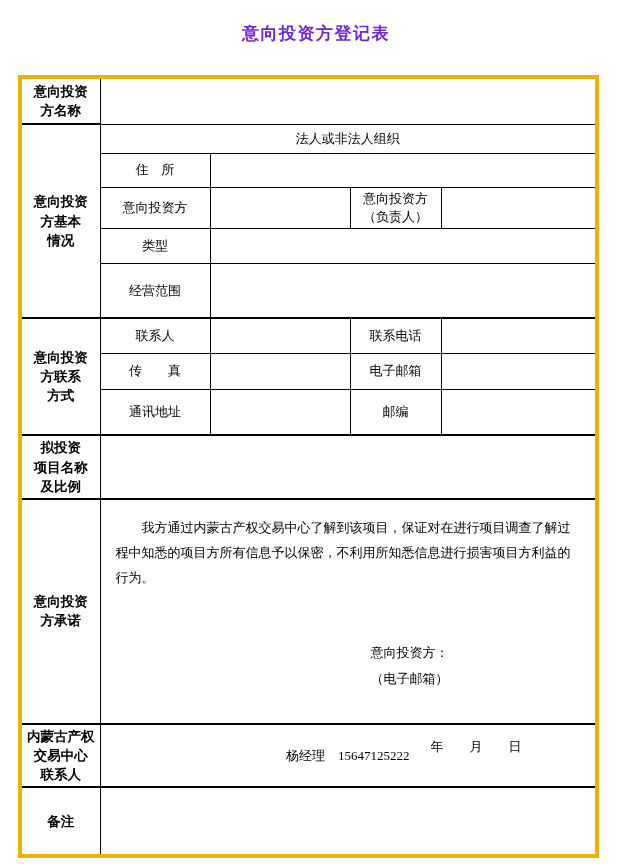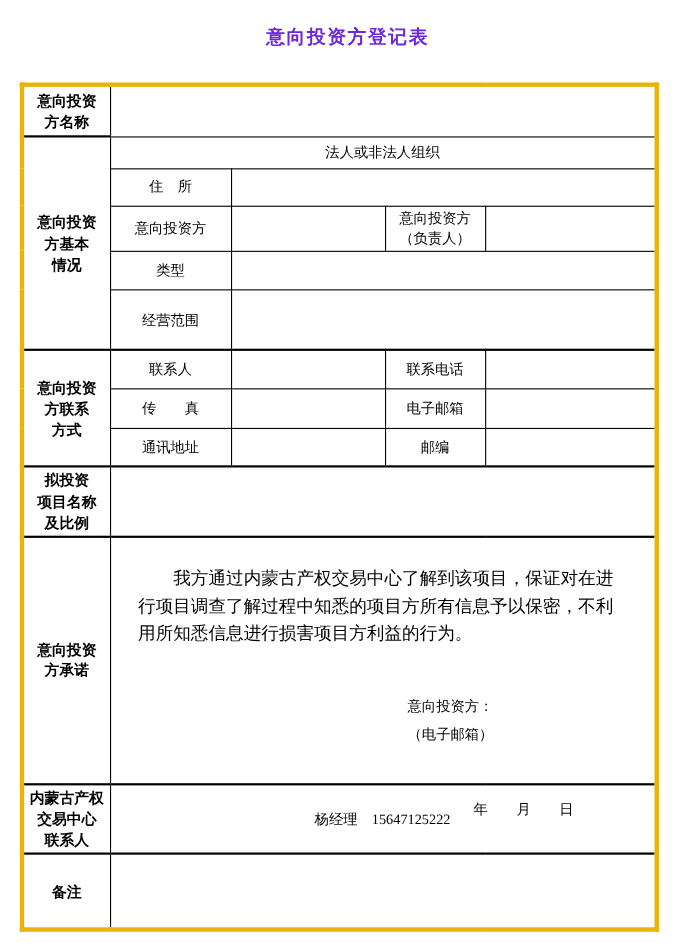--- a/index.html
+++ b/index.html
@@ -43,28 +43,28 @@
   .center { text-align: center; }
   
   tr.r-name    { height: 47px; }
   tr.r-org     { height: 29px; }
   tr.r-addr    { height: 34px; }
   tr.r-cap     { height: 38px; }
   tr.r-type    { height: 35px; }
   tr.r-scope   { height: 55px; }
   tr.r-contact { height: 35px; }
   tr.r-fax     { height: 36px; }
-  tr.r-mail    { height: 35px; }
+  tr.r-mail    { height: 46px; }
   tr.r-proj    { height: 60px; }
   tr.r-commit  { height: 225px; }
   tr.r-center  { height: 58px; }
   tr.r-remarks { height: 69px; }
   
   td.commit-cell { position: relative; vertical-align: top; padding: 14px 14px 0 14px; }
-  .commit-par { margin: 11px; text-indent: 2em; line-height: 25px; font-size: 16px; }
+  .commit-par { margin: 1px; text-indent: 2em; line-height: 25px; font-size: 13px; }
   .sig-block { position: absolute; left: 270px; top: 140px; text-align: center; line-height: 26px; font-size: 13px; }
   .date-line { position: absolute; left: 330px; top: 202px; font-size: 13px; margin-top: 36px; }
 </style>
 </head>
 <body>
 
 <main>
 
   <h1 class="title">意向投资方登记表</h1>
 

